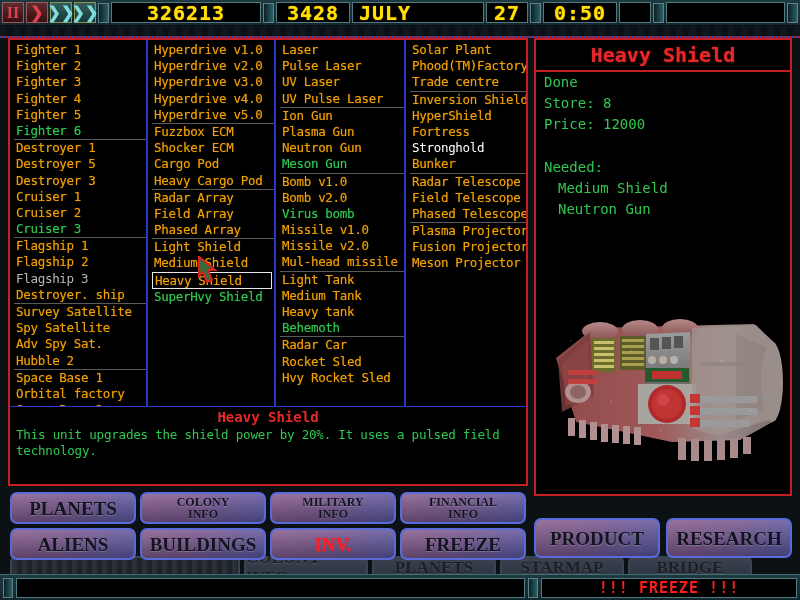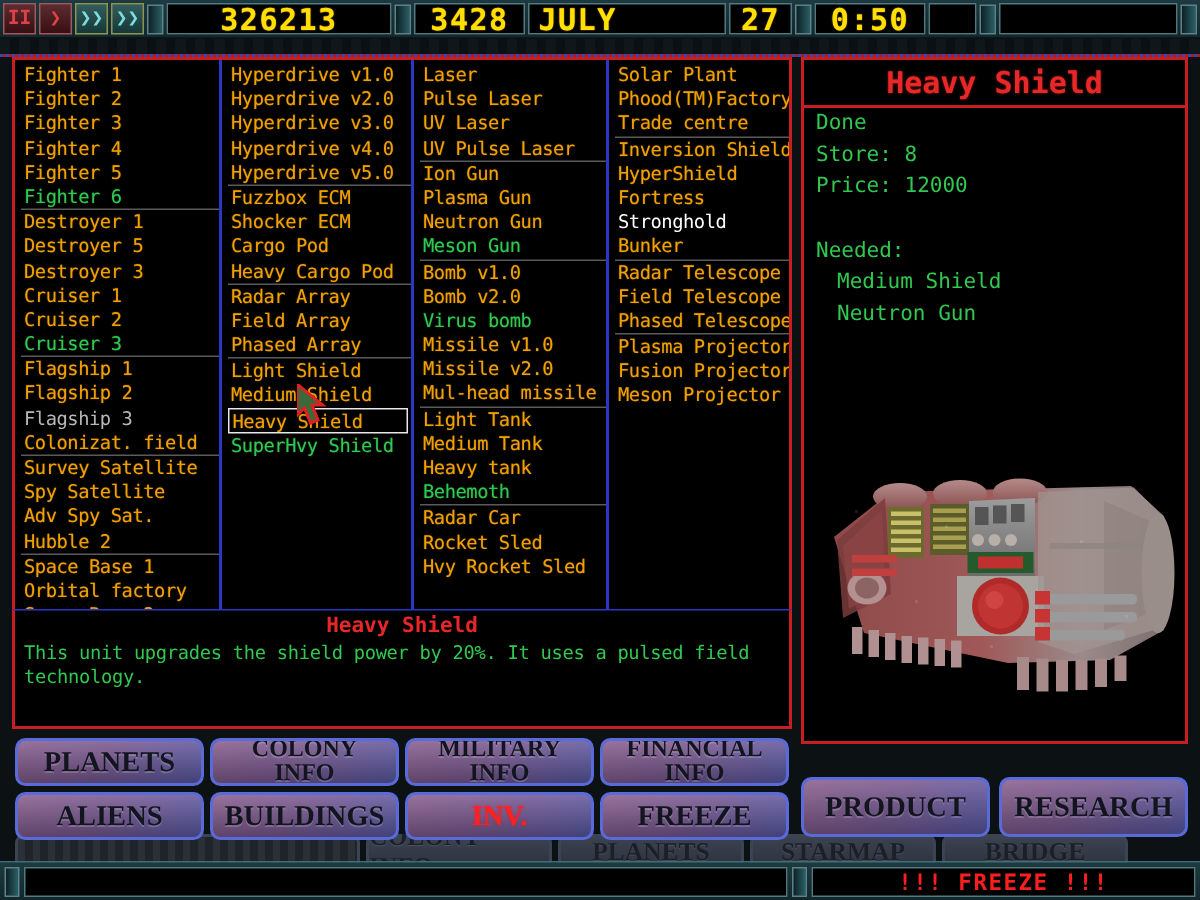--- a/index.html
+++ b/index.html
@@ -22,22 +22,23 @@
   #topbar {
     position: absolute; left: 0; top: 0; width: 800px; height: 26px;
     background: linear-gradient(#1d3a40, #12262b);
     border-bottom: 1px solid #0a1215;
     display: flex; align-items: center; gap: 2px; padding: 2px 2px;
   }
   .tb-btn {
     width: 22px; height: 21px;
     border: 1px solid #6e8f96;
     display: flex; align-items: center; justify-content: center;
-    font-size: 13px; line-height: 1; font-weight: bold;
+    font-size: 16px; line-height: 1; font-weight: bold;
     background-image: linear-gradient(rgba(255,255,255,.10), rgba(0,0,0,.25));
+    font-family: Liberation Serif, serif;
   }
   .tb-btn.pause { background-color: #4a1418; color: #e0404a; border-color: #9a5a60; }
   .tb-btn.play  { background-color: #4a1418; color: #e0404a; border-color: #9a5a60; }
   .tb-btn.ff    { background-color: #1d4a4a; color: #7ddcdc; border-color: #8e9450; }
   .tb-sep {
     width: 11px; height: 20px; border: 1px solid #5d8288;
     background: linear-gradient(90deg,#0d2024,#2a5f66);
   }
   .tb-field {
     height: 21px; border: 1px solid #4e7a80; background: #000;
@@ -160,21 +161,21 @@
     color: #121420;
     font-family: "Liberation Serif", serif;
     font-weight: bold;
     display: flex; flex-direction: column;
     align-items: center; justify-content: center;
     text-align: center; line-height: 1.0;
     text-shadow: 0 1px 0 rgba(255,255,255,.18);
     overflow: hidden;
   }
   .btn.one-line { font-size: 19px; }
-  .btn.two-line { font-size: 16px; }
+  .btn.two-line { font-size: 12px; }
   .btn .l2 { display:block; }
   .btn.active { color: #ff2020; text-shadow: 0 0 2px rgba(255,0,0,.5); }
 
   #btngrid {
     position: absolute; left: 10px; top: 492px;
     width: 516px; height: 68px;
     display: grid;
     grid-template-columns: repeat(4, 1fr);
     grid-template-rows: repeat(2, 1fr);
     gap: 4px;
@@ -275,21 +276,21 @@
         <div class="litem green sep">Fighter 6</div>
         <div class="litem">Destroyer 1</div>
         <div class="litem">Destroyer 5</div>
         <div class="litem">Destroyer 3</div>
         <div class="litem">Cruiser 1</div>
         <div class="litem">Cruiser 2</div>
         <div class="litem green sep">Cruiser 3</div>
         <div class="litem">Flagship 1</div>
         <div class="litem">Flagship 2</div>
         <div class="litem grey">Flagship 3</div>
-        <div class="litem sep">Colonizat. field</div>
+        <div class="litem sep">Destroyer. ship</div>
         <div class="litem">Survey Satellite</div>
         <div class="litem">Spy Satellite</div>
         <div class="litem">Adv Spy Sat.</div>
         <div class="litem sep">Hubble 2</div>
         <div class="litem">Space Base 1</div>
         <div class="litem">Orbital factory</div>
         <div class="litem">Space Base 2</div>
         <div class="litem green">Space Base 3</div>
       </div>
     <div class="col c2">

